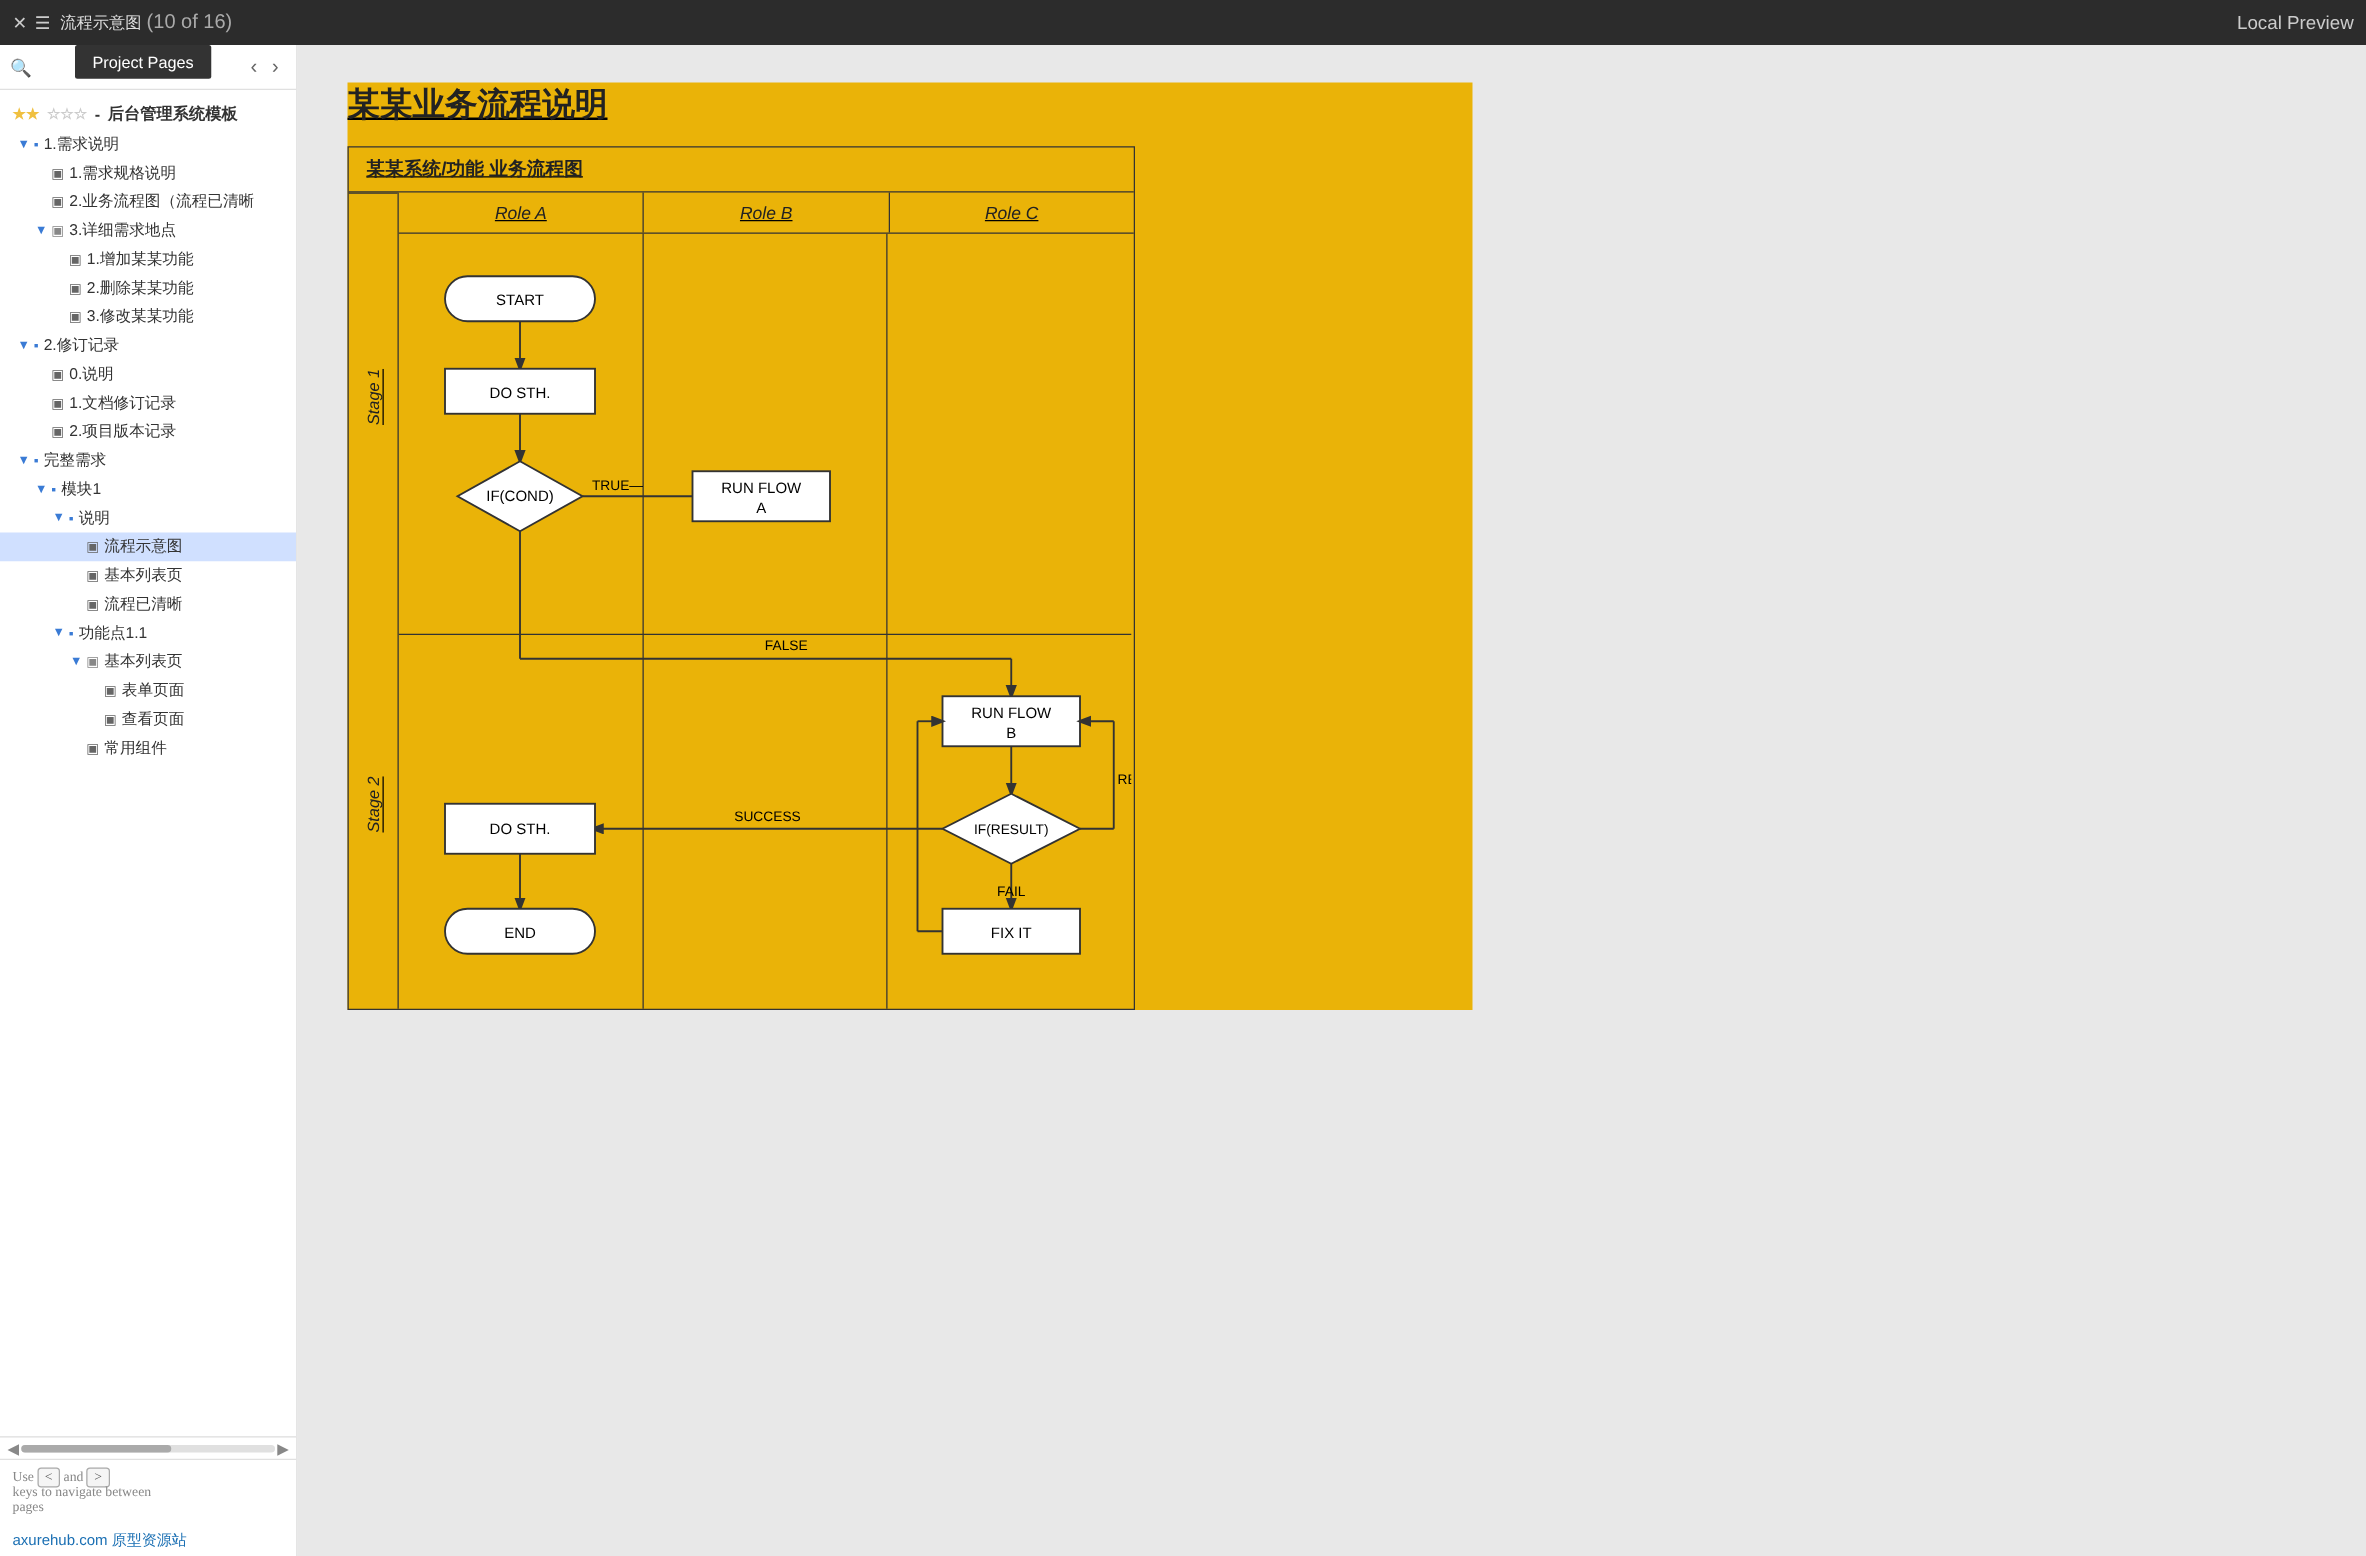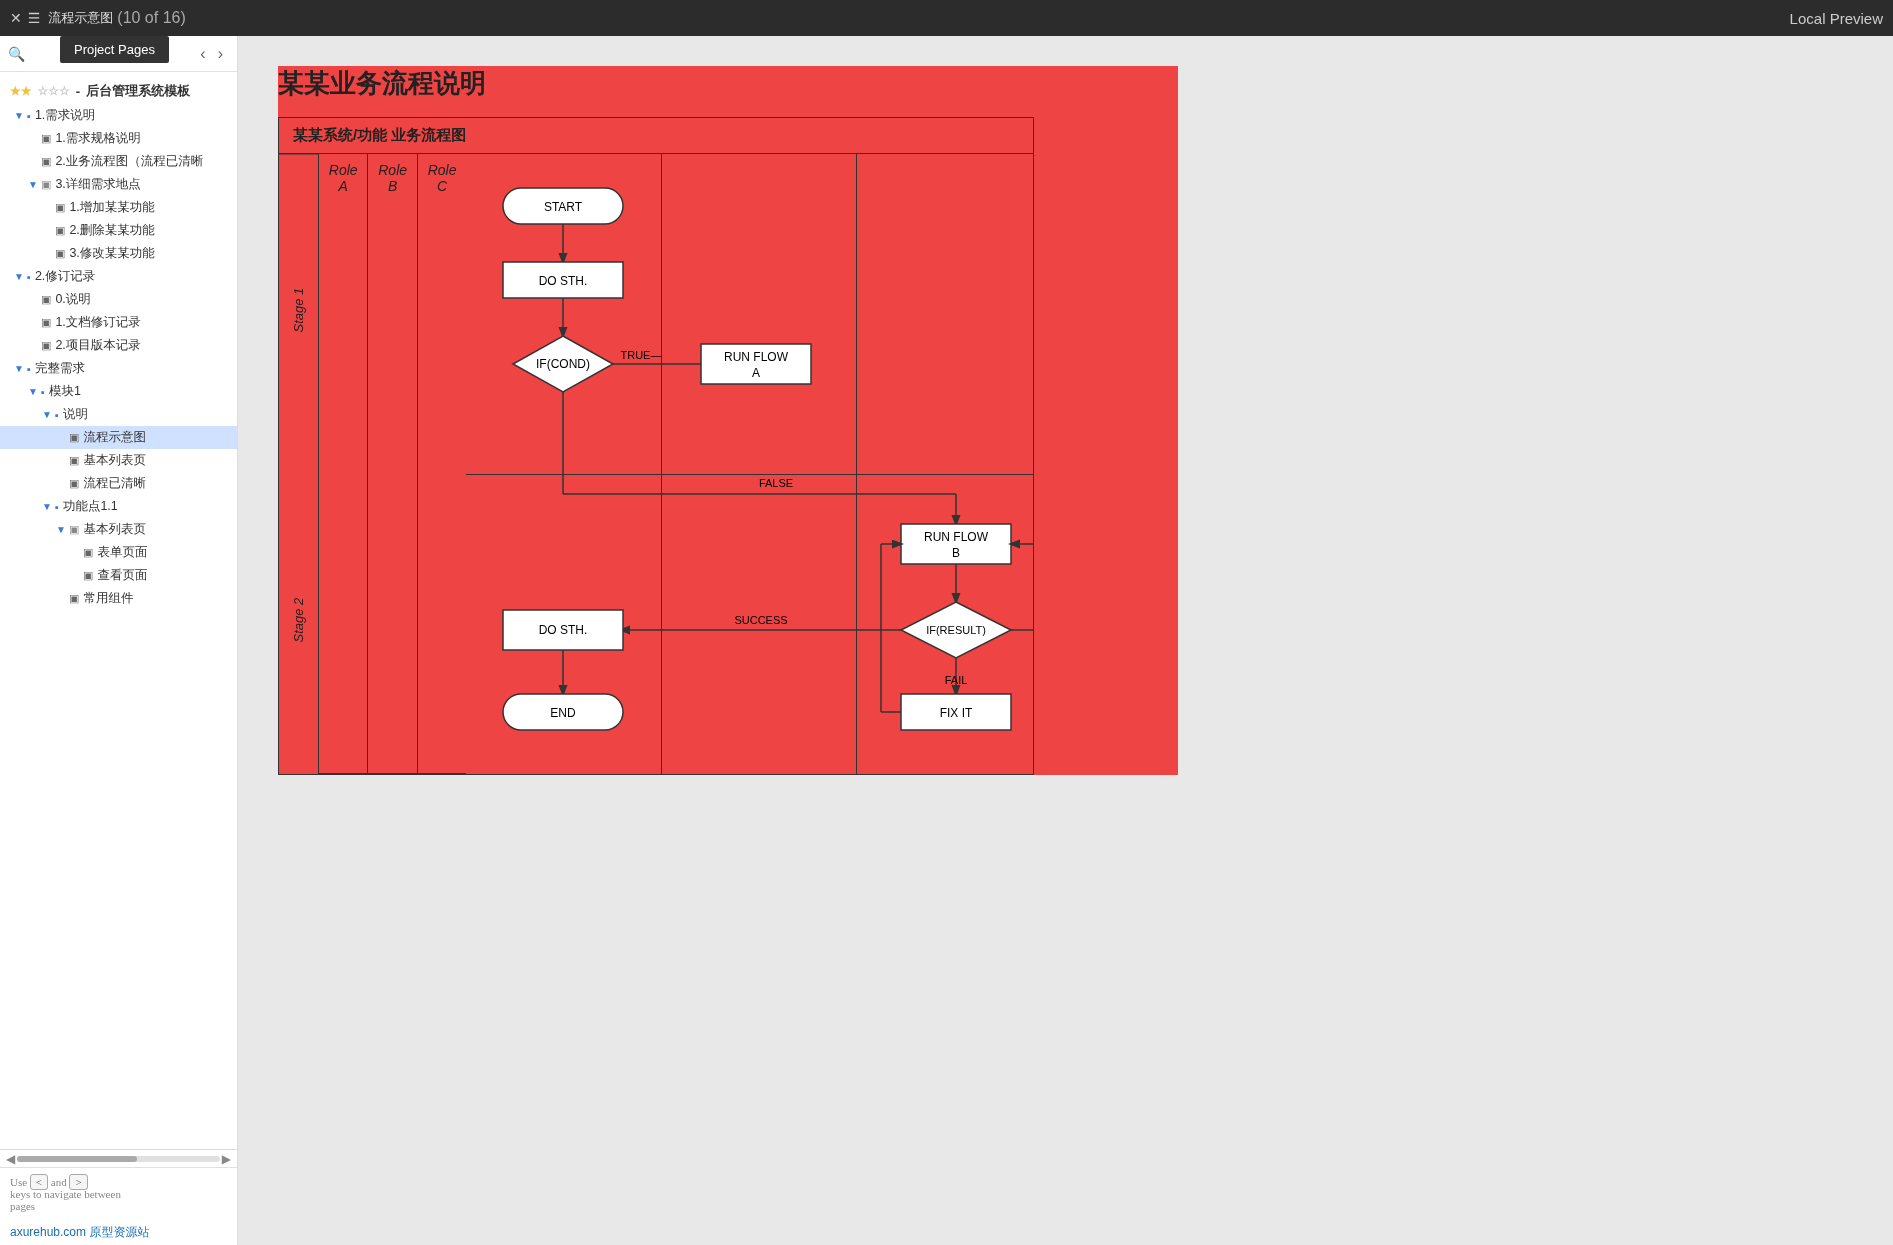--- a/index.html
+++ b/index.html
@@ -88,31 +88,31 @@
 
     .axure-link { font-size: 12px; color: #1a6fb3; padding: 4px 10px; }
 
     
     .preview-area {
       flex: 1; background: #e8e8e8; display: flex; align-items: flex-start;
       justify-content: flex-start; padding: 30px 40px; overflow: auto;
     }
 
     .page-content {
-      background: #ef4444; min-width: 900px;
+      background: #eab308; min-width: 900px; text-decoration: underline;
     }
 
     .page-title {
       font-size: 26px; font-weight: bold; color: #222; margin-bottom: 16px;
       font-family: 'Microsoft YaHei', 'SimHei', Arial, sans-serif;
     }
 
     
     .flow-container {
-      border: 1.5px solid #333; width: 756px;
+      border: 1.5px solid #333; width: 630px;
     }
     .flow-header {
       border-bottom: 1.5px solid #333; padding: 8px 14px;
       font-size: 15px; font-weight: bold; color: #222;
       font-family: 'Microsoft YaHei', Arial, sans-serif;
     }
     .flow-body {
       display: flex;
     }
     .stage-col {
@@ -121,21 +121,21 @@
     }
     .stage-cell {
       display: flex; align-items: center; justify-content: center;
       border-bottom: 1.5px solid #333; flex: 1;
       writing-mode: vertical-rl; text-orientation: mixed;
       transform: rotate(180deg);
       font-size: 13px; color: #222; font-style: italic;
     }
     .stage-cell:last-child { border-bottom: none; }
 
-    .roles-area { flex: 1; display: flex; flex-direction: row; justify-content: center; }
+    .roles-area { flex: 1; display: flex; flex-direction: column; justify-content: center; }
     .roles-header {
       display: flex; border-bottom: 1.5px solid #333;
     }
     .role-header {
       flex: 1; text-align: center; padding: 8px 4px; font-size: 14px;
       font-style: italic; color: #222; border-right: 1.5px solid #333;
     }
     .role-header:last-child { border-right: none; }
   </style>
 </head>

